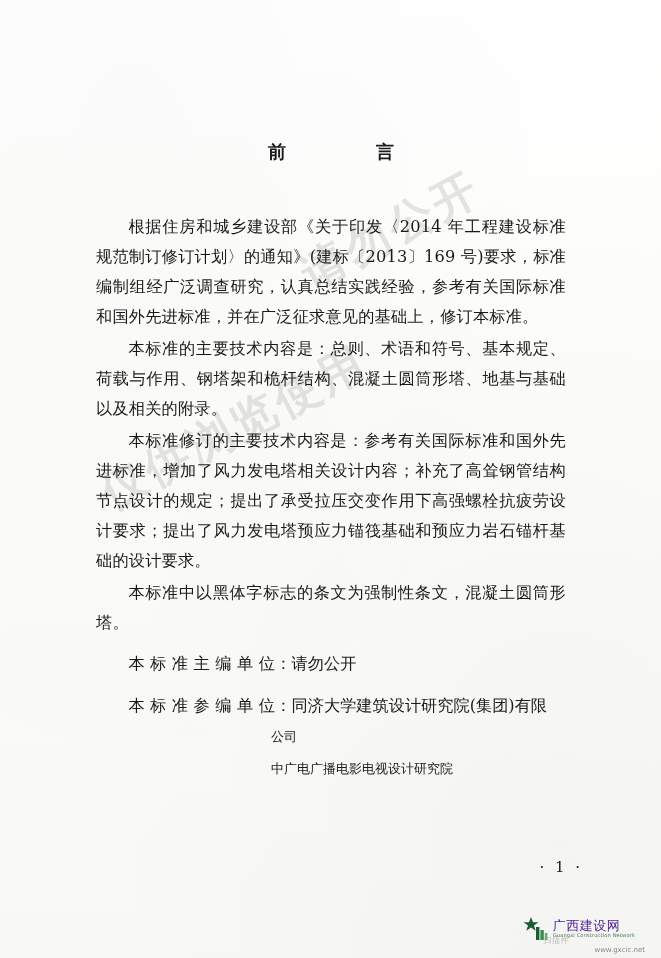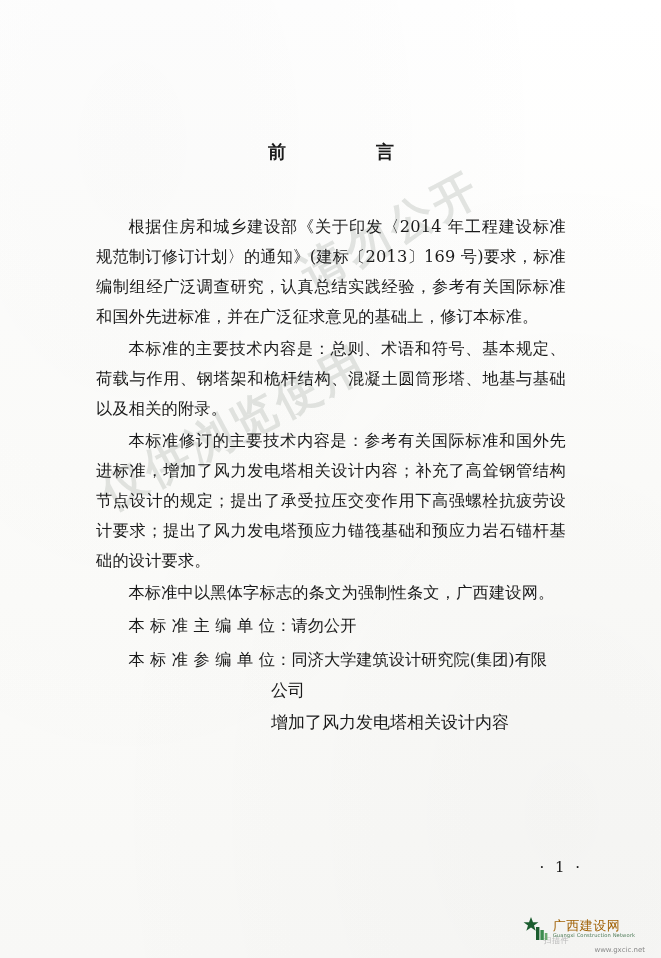--- a/index.html
+++ b/index.html
@@ -53,33 +53,33 @@
     line-height: 30px;
     text-align: justify;
     text-justify: inter-ideograph;
     text-indent: 2em;
     letter-spacing: 0.2px;
   }
   .unit-row {
     display: flex;
     font-size: 16.2px;
     line-height: 31.5px;
-    margin-top: 2px;
+    margin-top: 10px;
   }
   .unit-label {
     flex: 0 0 auto;
     padding-left: 2em;
     letter-spacing: 0.2px;
     white-space: nowrap;
   }
   .unit-value {
     flex: 1 1 auto;
   }
   .sub-lines {
-    font-size: 17px;
+    font-size: 13px;
     line-height: 31.5px;
     padding-left: 175px;
   }
   .page-number {
     position: absolute;
     right: 78px;
     bottom: 82px;
     font-size: 15px;
     letter-spacing: 3px;
   }
@@ -122,21 +122,21 @@
     flex: 0 0 auto;
   }
   .logo-text {
     display: flex;
     flex-direction: column;
     justify-content: center;
     line-height: 1.1;
   }
   .logo-text .cn {
     font-size: 13px;
-    color: #a16207;
+    color: #4c1d95;
     font-family: "DejaVu Sans", "Liberation Sans", sans-serif;
     letter-spacing: 0.5px;
   }
   .logo-text .en {
     font-size: 5.2px;
     color: #4d7a57;
     font-family: "DejaVu Sans", "Liberation Sans", sans-serif;
     letter-spacing: 0.1px;
   }
   .logo-url {
@@ -167,34 +167,34 @@
     <span class="wm1">请勿公开</span>
     <span class="wm2">仅供浏览使用</span>
   </div>
 
   <div class="content">
     <h1 class="doc-title">前　　言</h1>
 
     <p class="para">根据住房和城乡建设部《关于印发〈2014 年工程建设标准规范制订修订计划〉的通知》(建标〔2013〕169 号)要求，标准编制组经广泛调查研究，认真总结实践经验，参考有关国际标准和国外先进标准，并在广泛征求意见的基础上，修订本标准。</p>
     <p class="para">本标准的主要技术内容是：总则、术语和符号、基本规定、荷载与作用、钢塔架和桅杆结构、混凝土圆筒形塔、地基与基础以及相关的附录。</p>
     <p class="para">本标准修订的主要技术内容是：参考有关国际标准和国外先进标准，增加了风力发电塔相关设计内容；补充了高耸钢管结构节点设计的规定；提出了承受拉压交变作用下高强螺栓抗疲劳设计要求；提出了风力发电塔预应力锚筏基础和预应力岩石锚杆基础的设计要求。</p>
-    <p class="para">本标准中以黑体字标志的条文为强制性条文，广西建设网。</p>
+    <p class="para">本标准中以黑体字标志的条文为强制性条文，混凝土圆筒形塔。</p>
 
     <div class="unit-row">
       <span class="unit-label">本 标 准 主 编 单 位：</span>
       <span class="unit-value">请勿公开</span>
     </div>
 
     <div class="unit-row">
       <span class="unit-label">本 标 准 参 编 单 位：</span>
       <span class="unit-value">同济大学建筑设计研究院(集团)有限</span>
     </div>
     <div class="sub-lines">
       <div>公司</div>
-      <div>增加了风力发电塔相关设计内容</div>
+      <div>中广电广播电影电视设计研究院</div>
 
     </div>
   </div>
 
   <div class="page-number">· 1 ·</div>
 
   <div class="stamp">扫描件</div>
 
   <div class="logo">
     <div class="logo-mark">

